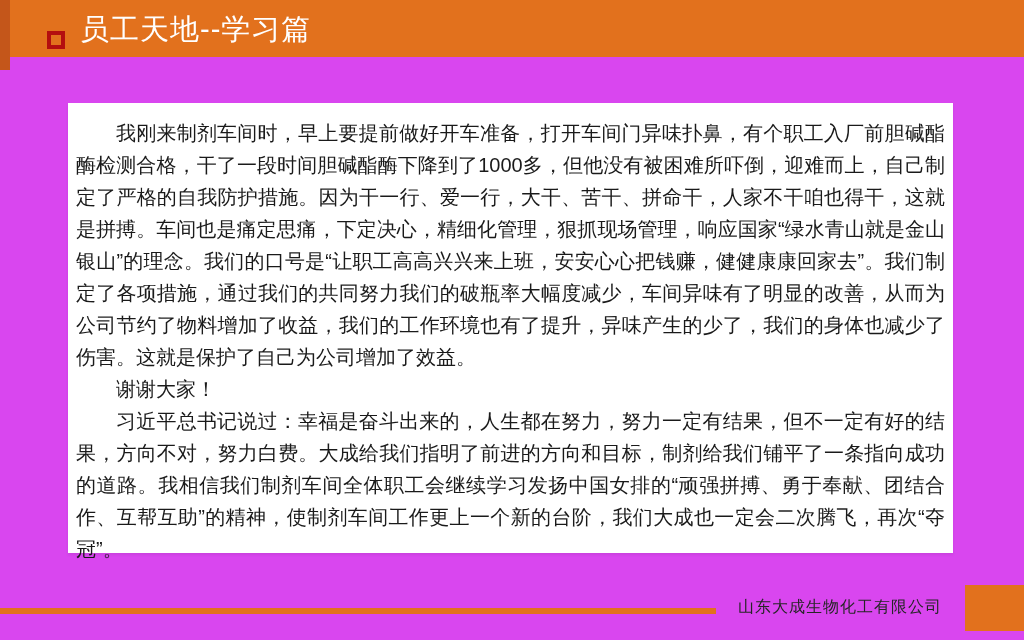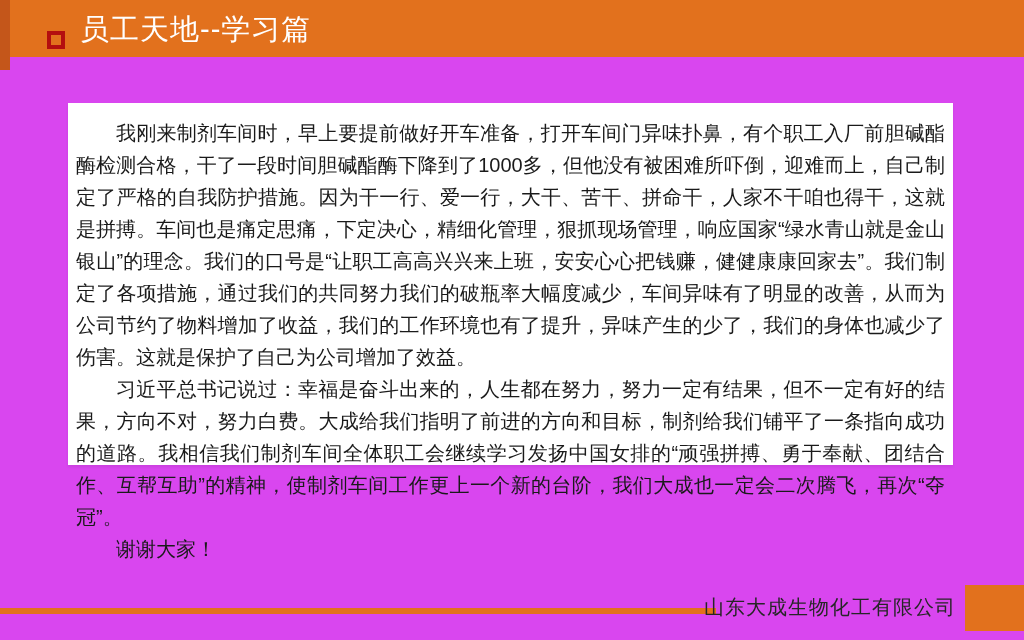--- a/index.html
+++ b/index.html
@@ -25,60 +25,60 @@
     position:absolute;left:47px;top:31px;width:10px;height:10px;
     border:4px solid #b40f0f;background:transparent;z-index:3;
   }
   .slide-title{
     position:absolute;left:80px;top:13px;z-index:3;
     font-size:29px;line-height:32px;color:#ffffff;
     letter-spacing:1px;white-space:nowrap;
   }
   
   .content-box{
-    position:absolute;left:68px;top:103px;width:885px;height:362px;
+    position:absolute;left:68px;top:103px;width:885px;height:450px;
     box-sizing:border-box;background:#ffffff;
     padding:14px 8px 0 8px;
     box-shadow:0 2px 3px rgba(0,0,0,0.07);
   }
   .content-box p{
     margin:0;
     font-size:20px;line-height:32px;color:#1a1a1a;
     text-align:justify;text-justify:inter-character;
     word-break:break-all;
     text-indent:2em;
   }
   
   .footer-rule{
     position:absolute;left:0;top:608px;width:716px;height:6px;
     background:#e2711d;
   }
   .company-name{
-    position:absolute;right:68px;top:593px;
-    font-size:20px;line-height:28px;color:#262626;
+    position:absolute;right:82px;top:593px;
+    font-size:16px;line-height:28px;color:#262626;
     white-space:nowrap;letter-spacing:1px;
   }
   .footer-accent-block{
     position:absolute;left:965px;top:585px;width:59px;height:46px;
     background:#e2711d;
   }
 </style>
 </head>
 <body>
 
 <div class="slide">
 
   <div class="header-bar"></div>
   <div class="left-accent-strip"></div>
   <div class="title-bullet"></div>
   <div class="slide-title">员工天地--学习篇</div>
 
   <div class="content-box">
     <p>我刚来制剂车间时，早上要提前做好开车准备，打开车间门异味扑鼻，有个职工入厂前胆碱酯酶检测合格，干了一段时间胆碱酯酶下降到了1000多，但他没有被困难所吓倒，迎难而上，自己制定了严格的自我防护措施。因为干一行、爱一行，大干、苦干、拼命干，人家不干咱也得干，这就是拼搏。车间也是痛定思痛，下定决心，精细化管理，狠抓现场管理，响应国家“绿水青山就是金山银山”的理念。我们的口号是“让职工高高兴兴来上班，安安心心把钱赚，健健康康回家去”。我们制定了各项措施，通过我们的共同努力我们的破瓶率大幅度减少，车间异味有了明显的改善，从而为公司节约了物料增加了收益，我们的工作环境也有了提升，异味产生的少了，我们的身体也减少了伤害。这就是保护了自己为公司增加了效益。</p>
+    <p>谢谢大家！</p>
     <p>习近平总书记说过：幸福是奋斗出来的，人生都在努力，努力一定有结果，但不一定有好的结果，方向不对，努力白费。大成给我们指明了前进的方向和目标，制剂给我们铺平了一条指向成功的道路。我相信我们制剂车间全体职工会继续学习发扬中国女排的“顽强拼搏、勇于奉献、团结合作、互帮互助”的精神，使制剂车间工作更上一个新的台阶，我们大成也一定会二次腾飞，再次“夺冠”。</p>
-    <p>谢谢大家！</p>
   </div>
 
   <div class="footer-rule"></div>
   <div class="company-name">山东大成生物化工有限公司</div>
   <div class="footer-accent-block"></div>
 
 </div>
 
 </body></html>

